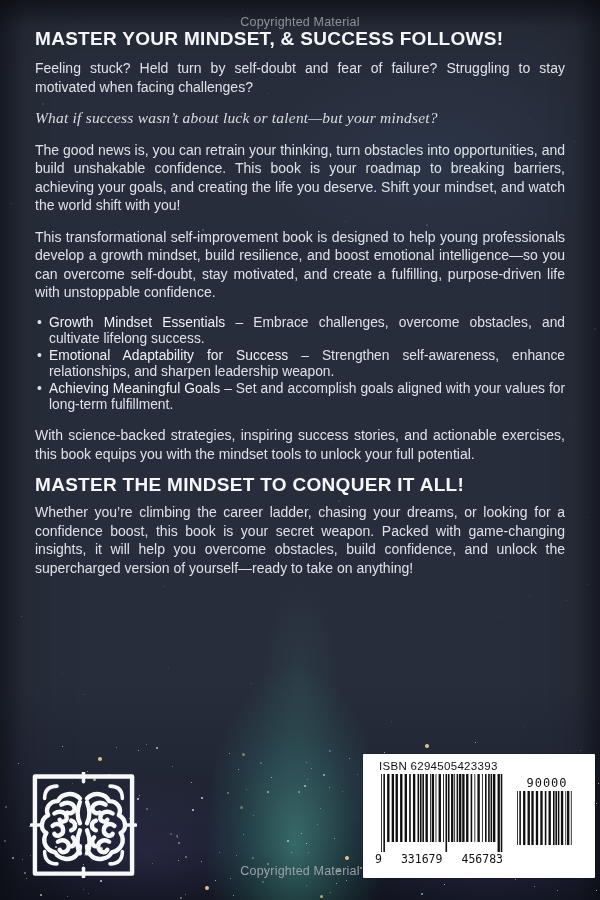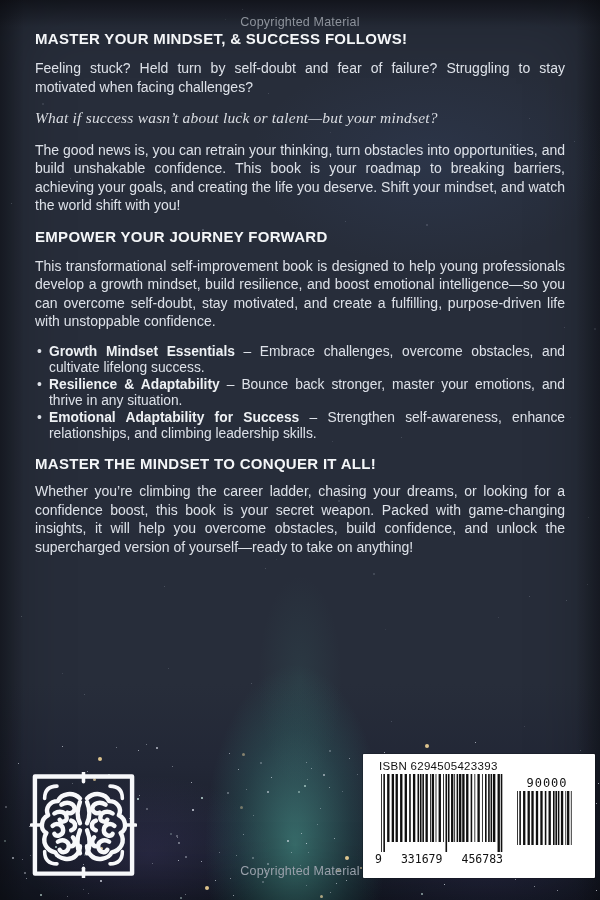--- a/index.html
+++ b/index.html
@@ -29,36 +29,36 @@
   }
   .watermark.top{top:15px;}
   .watermark.bottom{top:864px;color:#9aa1ab;}
 
   .content{
     position:absolute;top:30px;left:35px;width:530px;z-index:2;
     color:#dde1e8;font-size:14px;line-height:18.5px;
   }
   .content p{margin:0 0 13px 0;text-align:justify;}
   h1,h2{
-    color:#f4f6f8;font-size:15px;line-height:17px;font-weight:bold;
+    color:#f4f6f8;font-size:19px;line-height:17px;font-weight:bold;
     letter-spacing:0.3px;margin:0 0 12px 0;
   }
   .tagline{
     font-family:"Liberation Serif","DejaVu Serif",serif;font-style:italic;
     font-size:15.5px;color:#dadde2;margin:0 0 13px 0;letter-spacing:0.2px;
   }
   ul.discover{list-style:none;margin:0 0 12px 0;padding:0;}
   ul.discover li{
     position:relative;padding-left:14px;margin:0;text-align:justify;
     font-size:13.8px;line-height:16.6px;
   }
   ul.discover li::before{
     content:"\2022";position:absolute;left:2px;top:0;color:#dde1e8;
   }
-  ul.discover .bt{font-weight:bold;color:#eef1f4;}
+  ul.discover .bt{font-weight:normal;color:#eef1f4;}
 
   
   .logo{position:absolute;left:30px;top:772px;width:107px;height:106px;z-index:2;}
   .logo svg{width:100%;height:100%;}
 
   
   .barcode-box{
     position:absolute;left:363px;top:754px;width:232px;height:124px;z-index:3;
     background:#ffffff;color:#111;border-radius:1px;
     box-shadow:0 0 0 1px rgba(0,0,0,0.15);
@@ -298,27 +298,27 @@
       <i style="left: 425px; top: 744px; width: 4px; height: 4px; background: rgb(255, 223, 158); opacity: 0.85;"></i>
     </div>
 
   <div class="watermark top">Copyrighted Material</div>
 
   <div class="content">
     <h1>MASTER YOUR MINDSET, &amp; SUCCESS FOLLOWS!</h1>
     <p>Feeling stuck? Held turn by self-doubt and fear of failure? Struggling to stay motivated when facing challenges?</p>
     <p class="tagline">What if success wasn’t about luck or talent—but your mindset?</p>
     <p>The good news is, you can retrain your thinking, turn obstacles into opportunities, and build unshakable confidence. This book is your roadmap to breaking barriers, achieving your goals, and creating the life you deserve. Shift your mindset, and watch the world shift with you!</p>
-    <h2>EMPOWER YOUR JOURNEY FORWARD</h2>
     <p>This transformational self-improvement book is designed to help young professionals develop a growth mindset, build resilience, and boost emotional intelligence—so you can overcome self-doubt, stay motivated, and create a fulfilling, purpose-driven life with unstoppable confidence.</p>
     <ul class="discover">
         <li><span class="bt">Growth Mindset Essentials</span> <span>–</span> <span>Embrace challenges, overcome obstacles, and cultivate lifelong success.</span></li>
-        <li><span class="bt">Resilience &amp; Adaptability</span> <span>–</span> <span>Bounce back stronger, master your emotions, and thrive in any situation.</span></li>
-        <li><span class="bt">Emotional Adaptability for Success</span> <span>–</span> <span>Strengthen self-awareness, enhance relationships, and climbing leadership skills.</span></li>
+        <li><span class="bt">Emotional Adaptability for Success</span> <span>–</span> <span>Strengthen self-awareness, enhance relationships, and sharpen leadership weapon.</span></li>
+        <li><span class="bt">Achieving Meaningful Goals</span> <span>–</span> <span>Set and accomplish goals aligned with your values for long-term fulfillment.</span></li>
       </ul>
+    <p>With science-backed strategies, inspiring success stories, and actionable exercises, this book equips you with the mindset tools to unlock your full potential.</p>
     <h2 style="margin-bottom:10px;">MASTER THE MINDSET TO CONQUER IT ALL!</h2>
     <p>Whether you’re climbing the career ladder, chasing your dreams, or looking for a confidence boost, this book is your secret weapon. Packed with game-changing insights, it will help you overcome obstacles, build confidence, and unlock the supercharged version of yourself—ready to take on anything!</p>
   </div>
 
   <div class="logo">
     <svg viewBox="0 0 120 120" fill="none" stroke="#f7f8fa" stroke-linecap="round" stroke-linejoin="round">
       <rect x="5" y="5" width="110" height="110" stroke-width="5"></rect>
       <line x1="60" y1="1" x2="60" y2="11" stroke-width="4"></line>
       <line x1="60" y1="109" x2="60" y2="119" stroke-width="4"></line>
       <line x1="1" y1="60" x2="11" y2="60" stroke-width="4"></line>

